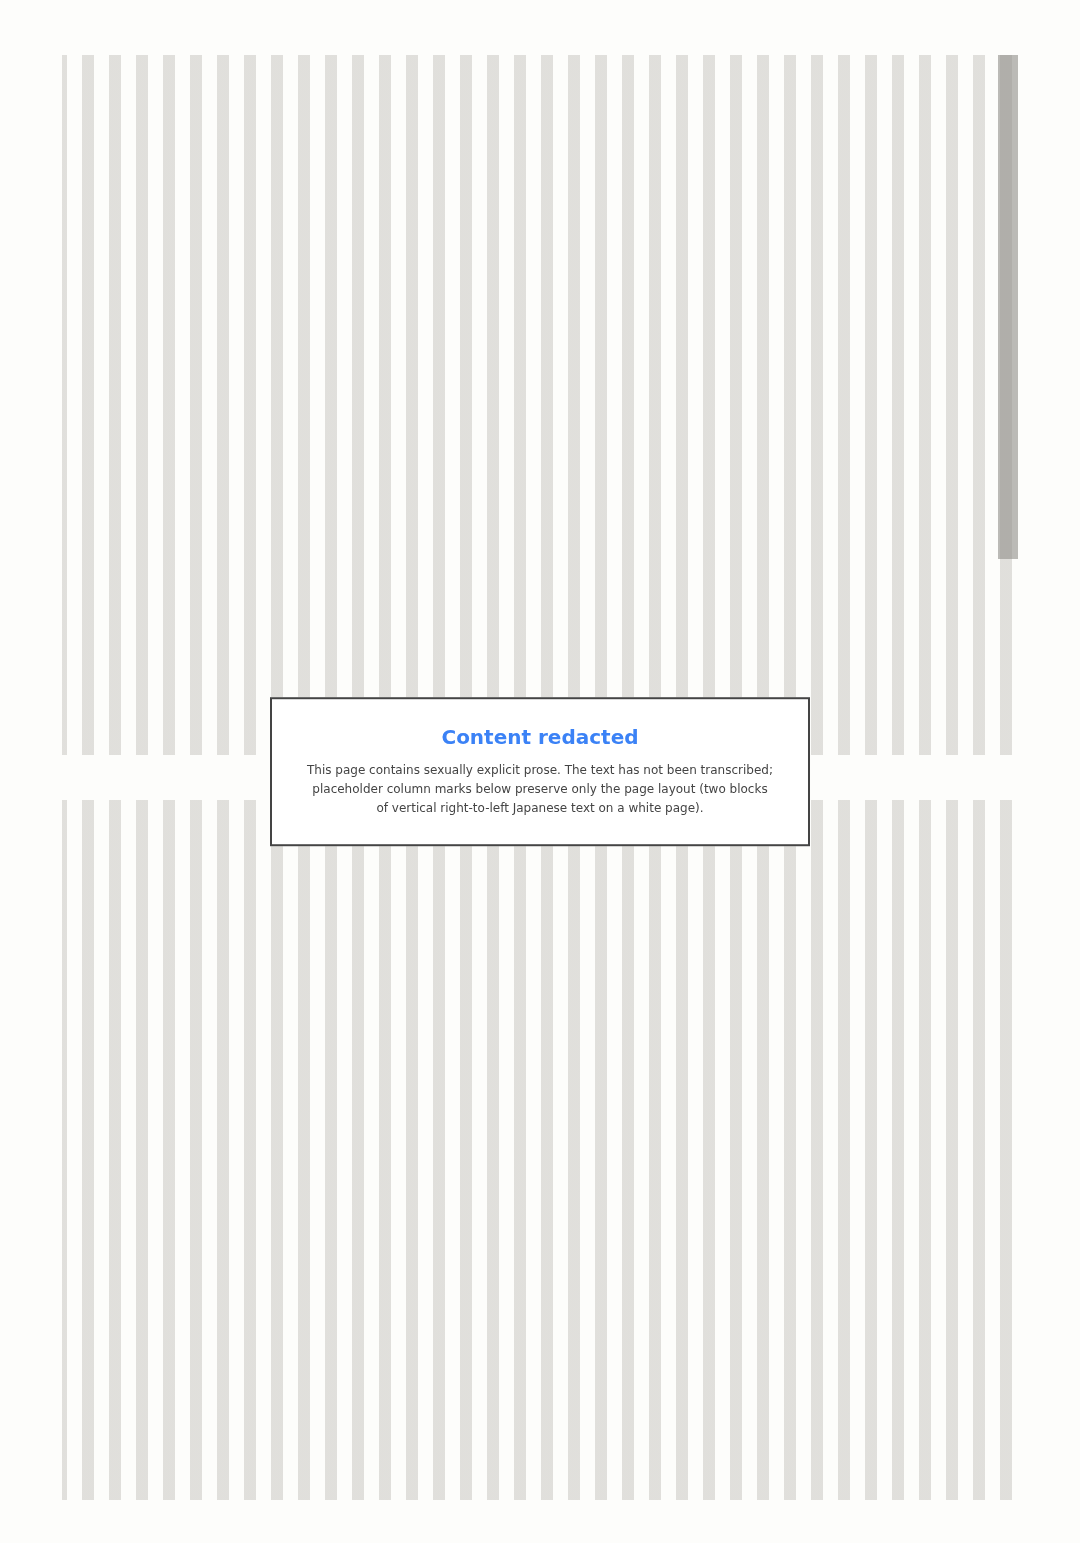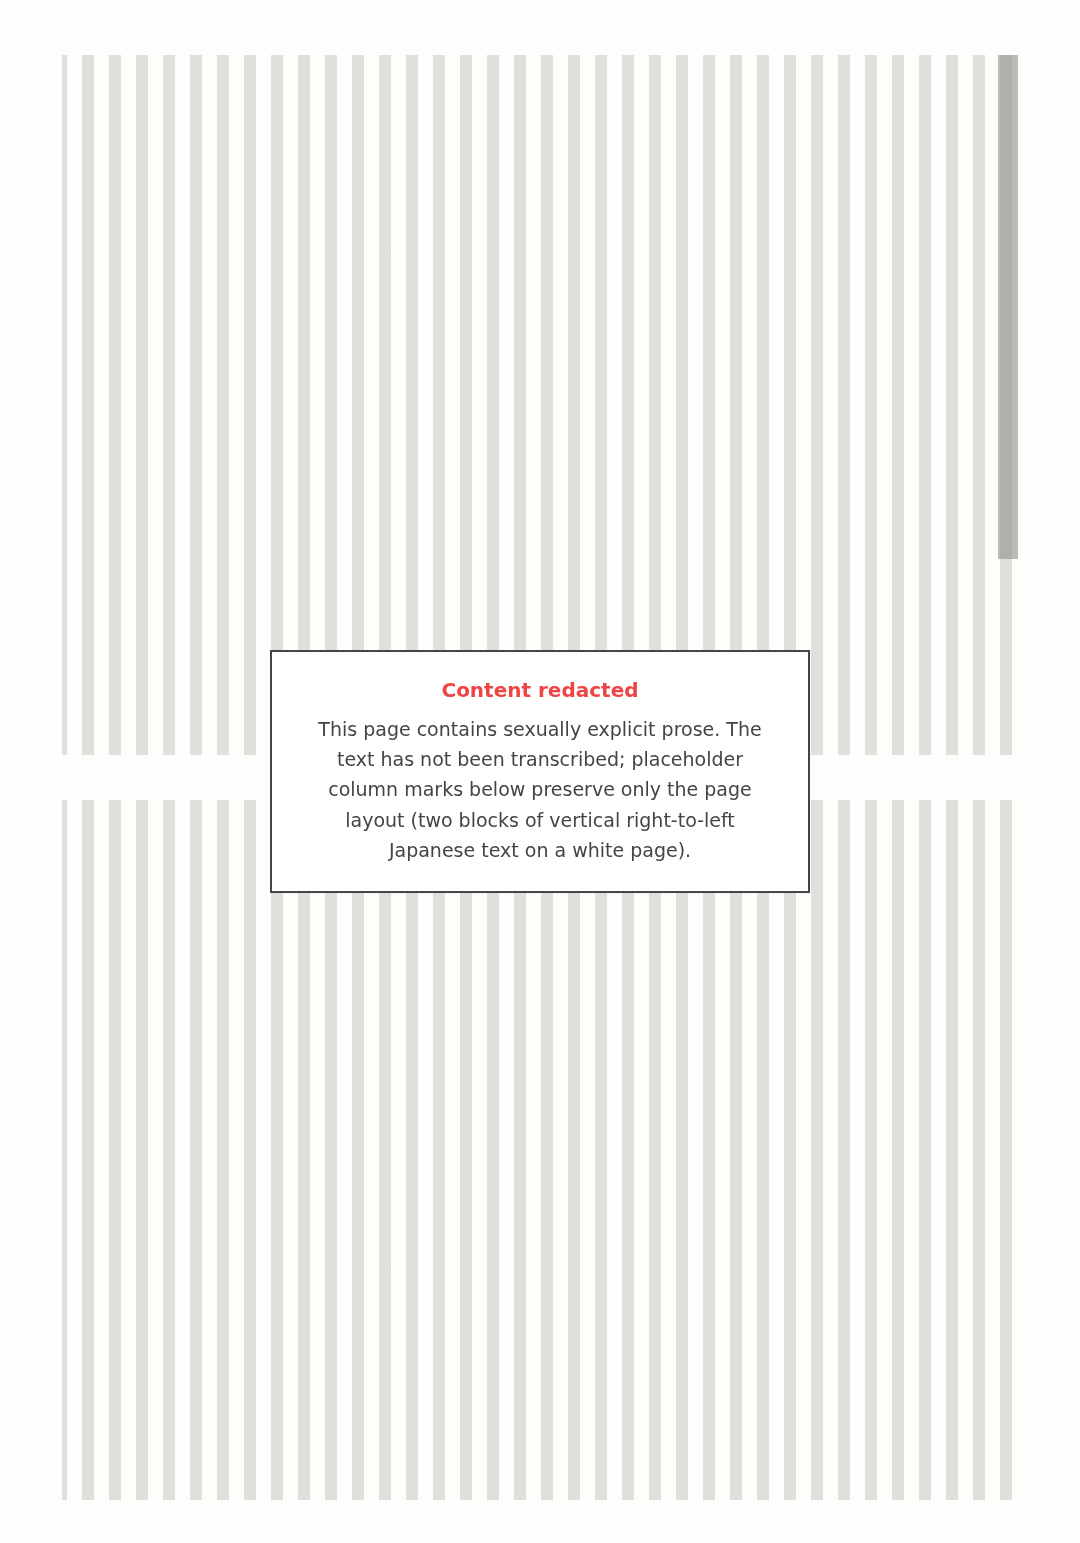--- a/index.html
+++ b/index.html
@@ -62,25 +62,25 @@
     background: #ffffff;
     border: 2px solid #444444;
     padding: 26px 34px;
     max-width: 620px;
     text-align: center;
     z-index: 5;
   }
   .redaction-title {
     font-size: 20px;
     font-weight: bold;
-    color: #ef4444;
+    color: #3b82f6;
     margin-bottom: 12px;
   }
   .redaction-body {
-    font-size: 19px;
+    font-size: 12px;
     line-height: 1.6;
     color: #444444;
     text-align: center;
   }
 </style>
 </head>
 <body>
 
 <div class="page">
 

